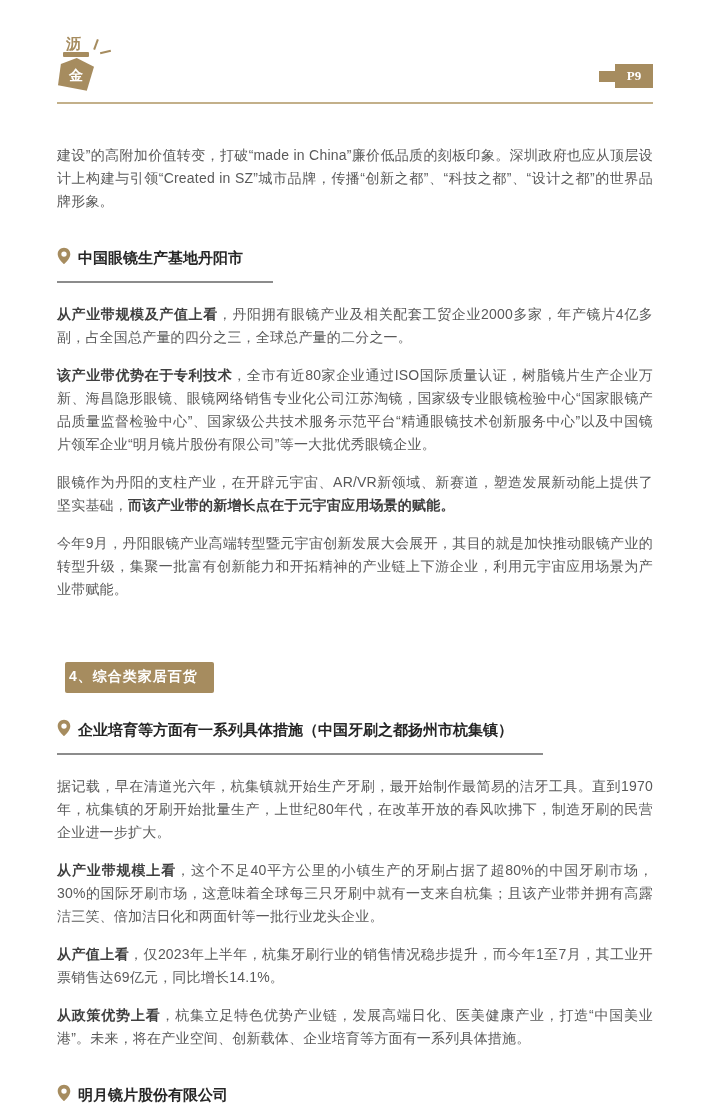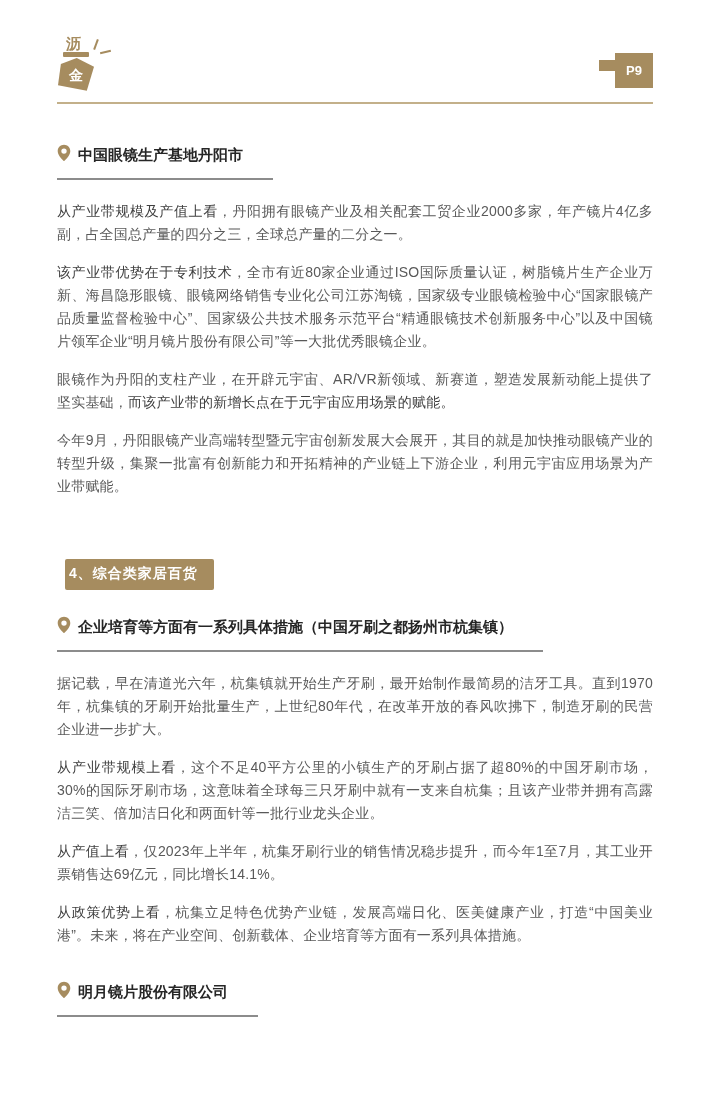--- a/index.html
+++ b/index.html
@@ -34,32 +34,32 @@
   .spark-a{position:absolute;top:3px;left:38px;width:2px;height:11px;background:var(--gold);transform:rotate(20deg);}
   .spark-b{position:absolute;top:15px;left:43px;width:11px;height:2px;background:var(--gold);transform:rotate(-14deg);}
   .header-title{
     margin-left:14px;margin-bottom:7px;color:var(--gold);
     font-size:15px;font-weight:bold;letter-spacing:1px;
   }
   .header-spacer{flex:1 1 auto;}
   .page-badge{display:flex;align-items:flex-start;margin-bottom:6px;}
   .badge-step{width:16px;height:11px;background:var(--gold);margin-top:7px;}
   .badge-main{
-    width:38px;height:35px;background:var(--gold);color:#fff;
-    font-weight:bold;font-size:13px;display:flex;align-items:center;justify-content:center;
+    width:38px;height:24px;background:var(--gold);color:#fff;
+    font-weight:bold;font-size:13px;display:flex;align-items:center;justify-content:center;font-family:Liberation Serif, serif;
   }
   .header-line{height:2px;background:var(--gold-line);margin-top:8px;}
 
   
   .content{margin-top:40px;}
   .para{
     color:var(--text-body);font-size:14px;line-height:23px;
     text-align:justify;margin:0 0 15px 0;letter-spacing:0.2px;
   }
-  .seg.bold{font-weight:normal;color:var(--text-bold);margin-top:8px;}
+  .seg.bold{font-weight:bold;color:var(--text-bold);margin-top:8px;}
   .section-header{
     display:table;
     margin:34px 0 20px 0;
     padding:0 30px 13px 0;
     border-bottom:2px solid var(--heading-underline);
     color:var(--heading-text);font-size:15px;font-weight:bold;
     white-space:nowrap;
   }
   .pin-wrap{color:var(--gold);margin-right:7px;vertical-align:-2px;display:inline-block;}
   .category-banner{
@@ -86,21 +86,21 @@
       <span class="spark-b"></span>
     </div>
     <div class="header-spacer"></div>
     <div class="page-badge">
       <span class="badge-step"></span>
       <span class="badge-main">P9</span>
     </div>
   </div>
   <div class="header-line"></div>
 
-  <div class="content"><div class="section-header">
+  <div class="content"><p class="para"><span class="seg">建设”的高附加价值转变，打破“made in China”廉价低品质的刻板印象。深圳政府也应从顶层设计上构建与引领“Created in SZ”城市品牌，传播“创新之都”、“科技之都”、“设计之都”的世界品牌形象。</span></p><div class="section-header">
   <span class="pin-wrap"><svg viewBox="0 0 24 30" width="14" height="18" aria-hidden="true">
             <path d="M12 1C6 1 1.2 5.8 1.2 11.8c0 7.9 10.8 17 10.8 17s10.8-9.1 10.8-17C22.8 5.8 18 1 12 1zm0 15.3a4.6 4.6 0 1 1 0-9.2 4.6 4.6 0 0 1 0 9.2z" fill="currentColor"></path>
           </svg></span>
 <span class="sh-text">中国眼镜生产基地丹阳市</span>
       </div><p class="para"><span class="seg bold">从产业带规模及产值上看</span><span class="seg">，丹阳拥有眼镜产业及相关配套工贸企业2000多家，年产镜片4亿多副，占全国总产量的四分之三，全球总产量的二分之一。</span></p><p class="para"><span class="seg bold">该产业带优势在于专利技术</span><span class="seg">，全市有近80家企业通过ISO国际质量认证，树脂镜片生产企业万新、海昌隐形眼镜、眼镜网络销售专业化公司江苏淘镜，国家级专业眼镜检验中心“国家眼镜产品质量监督检验中心”、国家级公共技术服务示范平台“精通眼镜技术创新服务中心”以及中国镜片领军企业“明月镜片股份有限公司”等一大批优秀眼镜企业。</span></p><p class="para"><span class="seg">眼镜作为丹阳的支柱产业，在开辟元宇宙、AR/VR新领域、新赛道，塑造发展新动能上提供了坚实基础，</span><span class="seg bold">而该产业带的新增长点在于元宇宙应用场景的赋能。</span></p><p class="para"><span class="seg">今年9月，丹阳眼镜产业高端转型暨元宇宙创新发展大会展开，其目的就是加快推动眼镜产业的转型升级，集聚一批富有创新能力和开拓精神的产业链上下游企业，利用元宇宙应用场景为产业带赋能。</span></p><div class="category-banner">4、综合类家居百货</div><div class="section-header">
   <span class="pin-wrap"><svg viewBox="0 0 24 30" width="14" height="18" aria-hidden="true">
             <path d="M12 1C6 1 1.2 5.8 1.2 11.8c0 7.9 10.8 17 10.8 17s10.8-9.1 10.8-17C22.8 5.8 18 1 12 1zm0 15.3a4.6 4.6 0 1 1 0-9.2 4.6 4.6 0 0 1 0 9.2z" fill="currentColor"></path>
           </svg></span>
 <span class="sh-text">企业培育等方面有一系列具体措施（中国牙刷之都扬州市杭集镇）</span>
       </div><p class="para"><span class="seg">据记载，早在清道光六年，杭集镇就开始生产牙刷，最开始制作最简易的洁牙工具。直到1970年，杭集镇的牙刷开始批量生产，上世纪80年代，在改革开放的春风吹拂下，制造牙刷的民营企业进一步扩大。</span></p><p class="para"><span class="seg bold">从产业带规模上看</span><span class="seg">，这个不足40平方公里的小镇生产的牙刷占据了超80%的中国牙刷市场，30%的国际牙刷市场，这意味着全球每三只牙刷中就有一支来自杭集；且该产业带并拥有高露洁三笑、倍加洁日化和两面针等一批行业龙头企业。</span></p><p class="para"><span class="seg bold">从产值上看</span><span class="seg">，仅2023年上半年，杭集牙刷行业的销售情况稳步提升，而今年1至7月，其工业开票销售达69亿元，同比增长14.1%。</span></p><p class="para"><span class="seg bold">从政策优势上看</span><span class="seg">，杭集立足特色优势产业链，发展高端日化、医美健康产业，打造“中国美业港”。未来，将在产业空间、创新载体、企业培育等方面有一系列具体措施。</span></p><div class="section-header">

